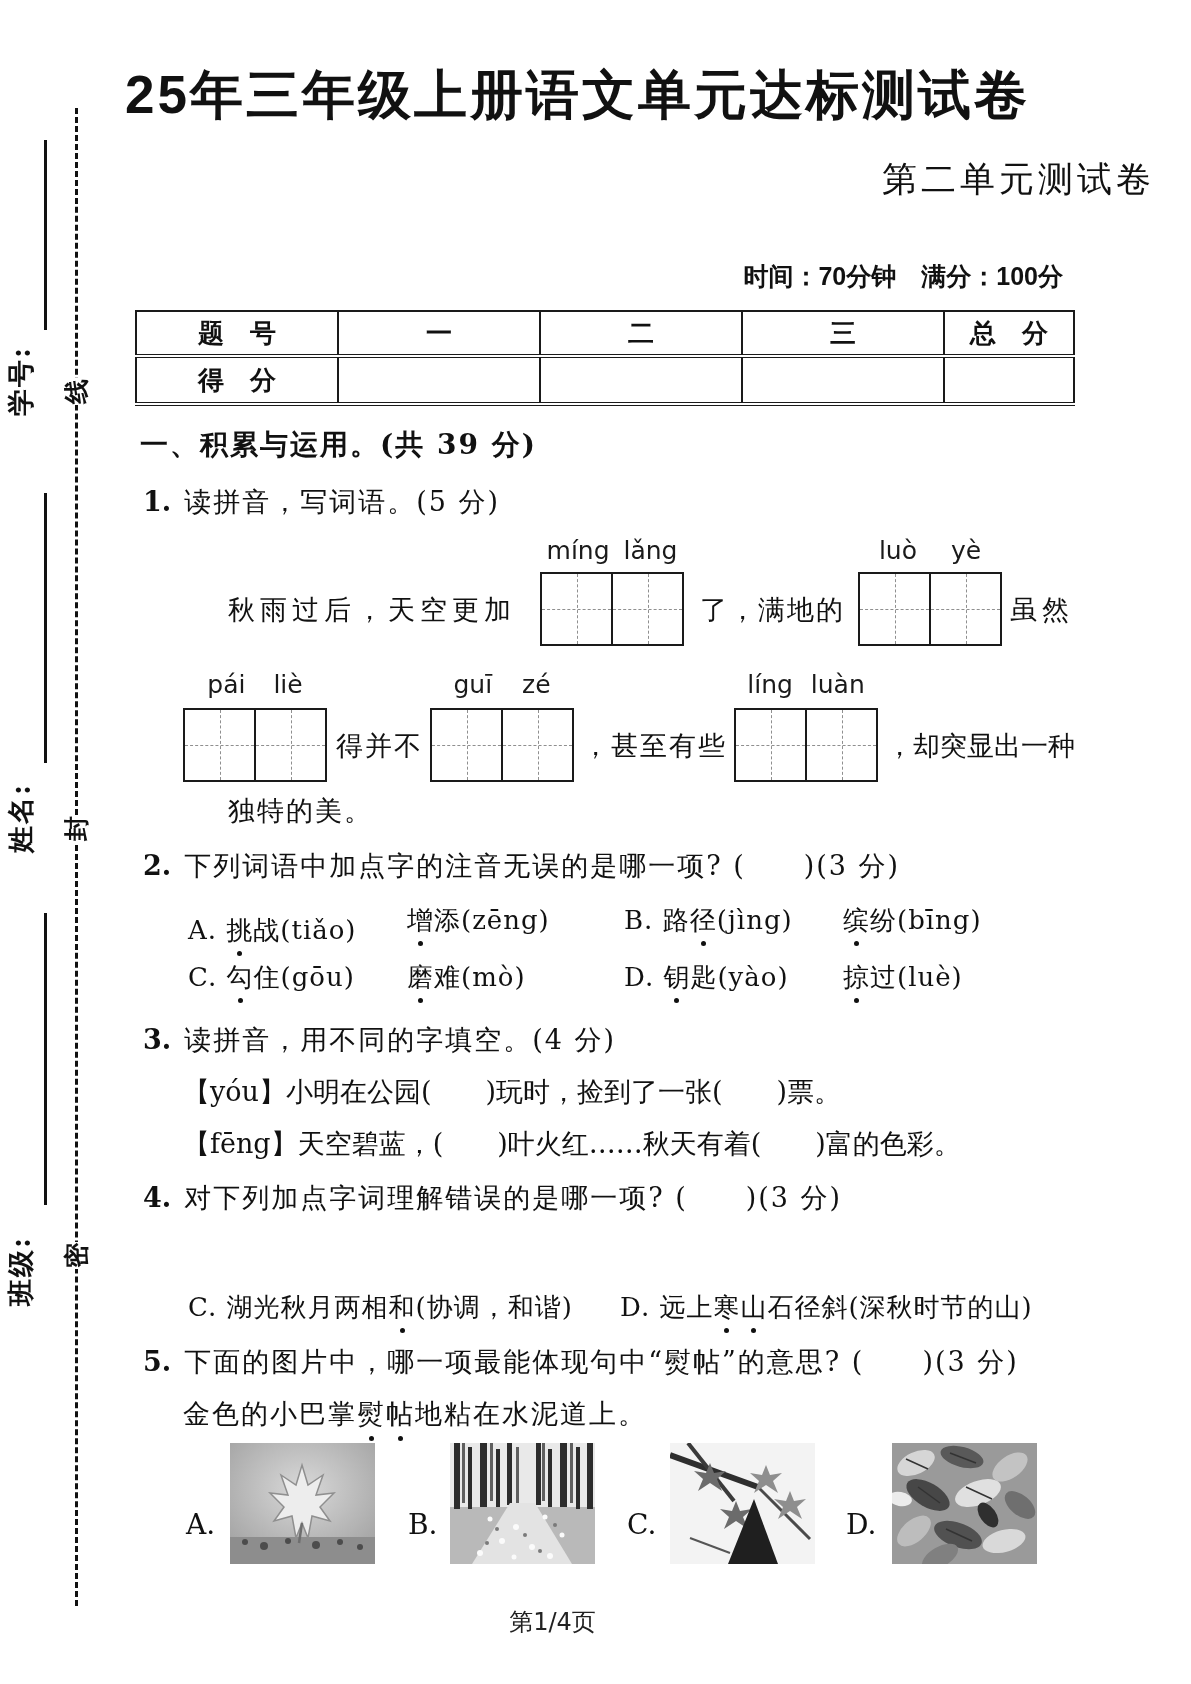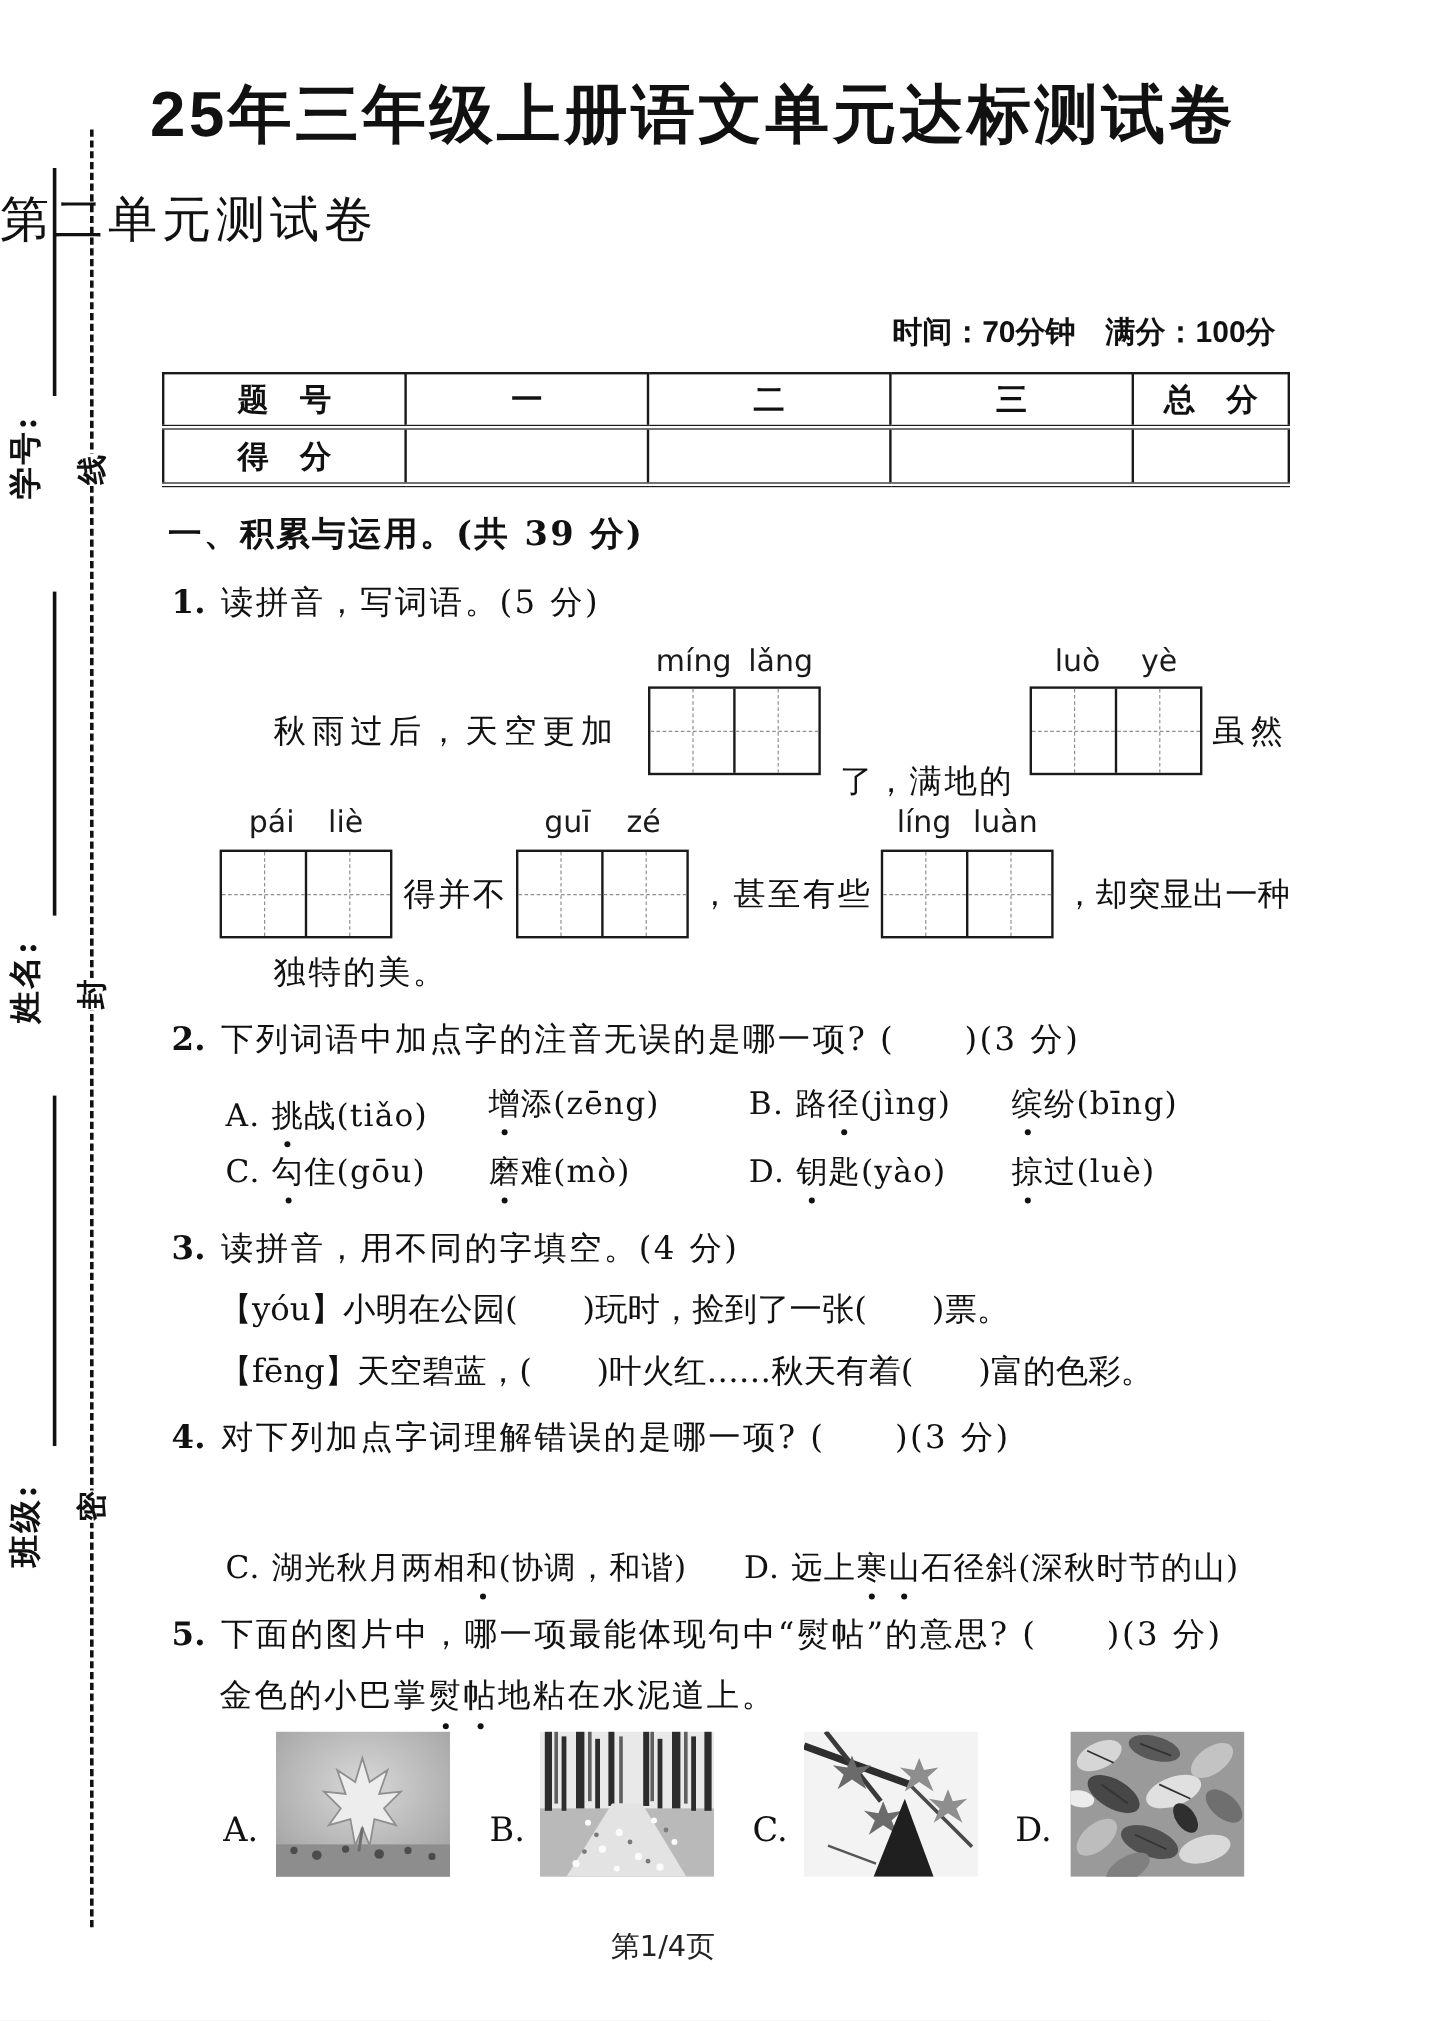--- a/index.html
+++ b/index.html
@@ -8,22 +8,22 @@
   
   .rail-dash{position:absolute;left:75px;top:108px;height:1498px;width:0;border-left:3px dashed #111;}
   .rail-blank{position:absolute;left:44px;width:0;border-left:3px solid #111;}
   .rail-label{position:absolute;white-space:nowrap;font-size:27px;font-weight:600;
               transform:rotate(-90deg);letter-spacing:2px;}
   .seal-char{position:absolute;font-size:25px;font-weight:600;background:#fff;padding:3px 1px;
              transform:rotate(-90deg);line-height:1;}
   
   .title{position:absolute;left:0;top:60px;width:1155px;text-align:center;
          font-family:"Liberation Sans","DejaVu Sans",sans-serif;font-weight:700;font-size:53px;letter-spacing:3px;}
-  .subtitle{position:absolute;left:0;top:156px;width:1155px;text-align:left;
-         font-family:"Liberation Sans","DejaVu Sans",sans-serif;font-weight:500;font-size:41px;letter-spacing:4px;}
+  .subtitle{position:absolute;left:0;top:156px;width:1155px;text-align:right;
+         font-family:"Liberation Sans","DejaVu Sans",sans-serif;font-weight:500;font-size:35px;letter-spacing:4px;}
   .meta{position:absolute;left:580px;top:260px;width:483px;text-align:right;
         font-family:"Liberation Sans","DejaVu Sans",sans-serif;font-weight:700;font-size:25px;}
   
   .score-table{position:absolute;left:135px;top:310px;width:928px;border-collapse:collapse;table-layout:fixed;
         font-family:"Liberation Sans","DejaVu Sans",sans-serif;font-size:26px;font-weight:600;}
   .score-table td{border:2px solid #1a1a1a;text-align:center;padding:0;}
   .score-table tr.hd td{height:42px;border-bottom:4px double #1a1a1a;}
   .score-table tr.sc td{height:44px;border-bottom:4px double #1a1a1a;}
   
   .sect{position:absolute;left:140px;top:426px;font-size:28px;font-weight:700;letter-spacing:2px;}
@@ -97,21 +97,21 @@
   <div class="qline" style="top:484px;">
     <span class="qnum">1.</span><span>读拼音，写词语。(5 分)</span>
   </div>
   <span class="pinyin ws6" style="left:612px;top:536px;">míng lǎng</span>
   <span class="pinyin ws26" style="left:930px;top:536px;">luò yè</span>
   <span class="t sp5" style="left:228px;top:592px;">秋雨过后，天空更加</span>
   <div class="wbox" style="left:540px;top:572px;">
       <div class="wcell"></div>
       <div class="wcell"></div>
     </div>
-  <span class="t" style="left:700px;top:592px;margin-top:42px;">了，满地的</span>
+  <span class="t" style="left:700px;top:592px;">了，满地的</span>
   <div class="wbox" style="left:858px;top:572px;">
       <div class="wcell"></div>
       <div class="wcell"></div>
     </div>
   <span class="t sp5" style="left:1010px;top:592px;">虽然</span>
 
   <span class="pinyin ws20" style="left:255px;top:670px;">pái liè</span>
   <span class="pinyin ws22" style="left:502px;top:670px;">guī zé</span>
   <span class="pinyin ws10" style="left:806px;top:670px;">líng luàn</span>
   <div class="wbox" style="left:183px;top:708px;">

